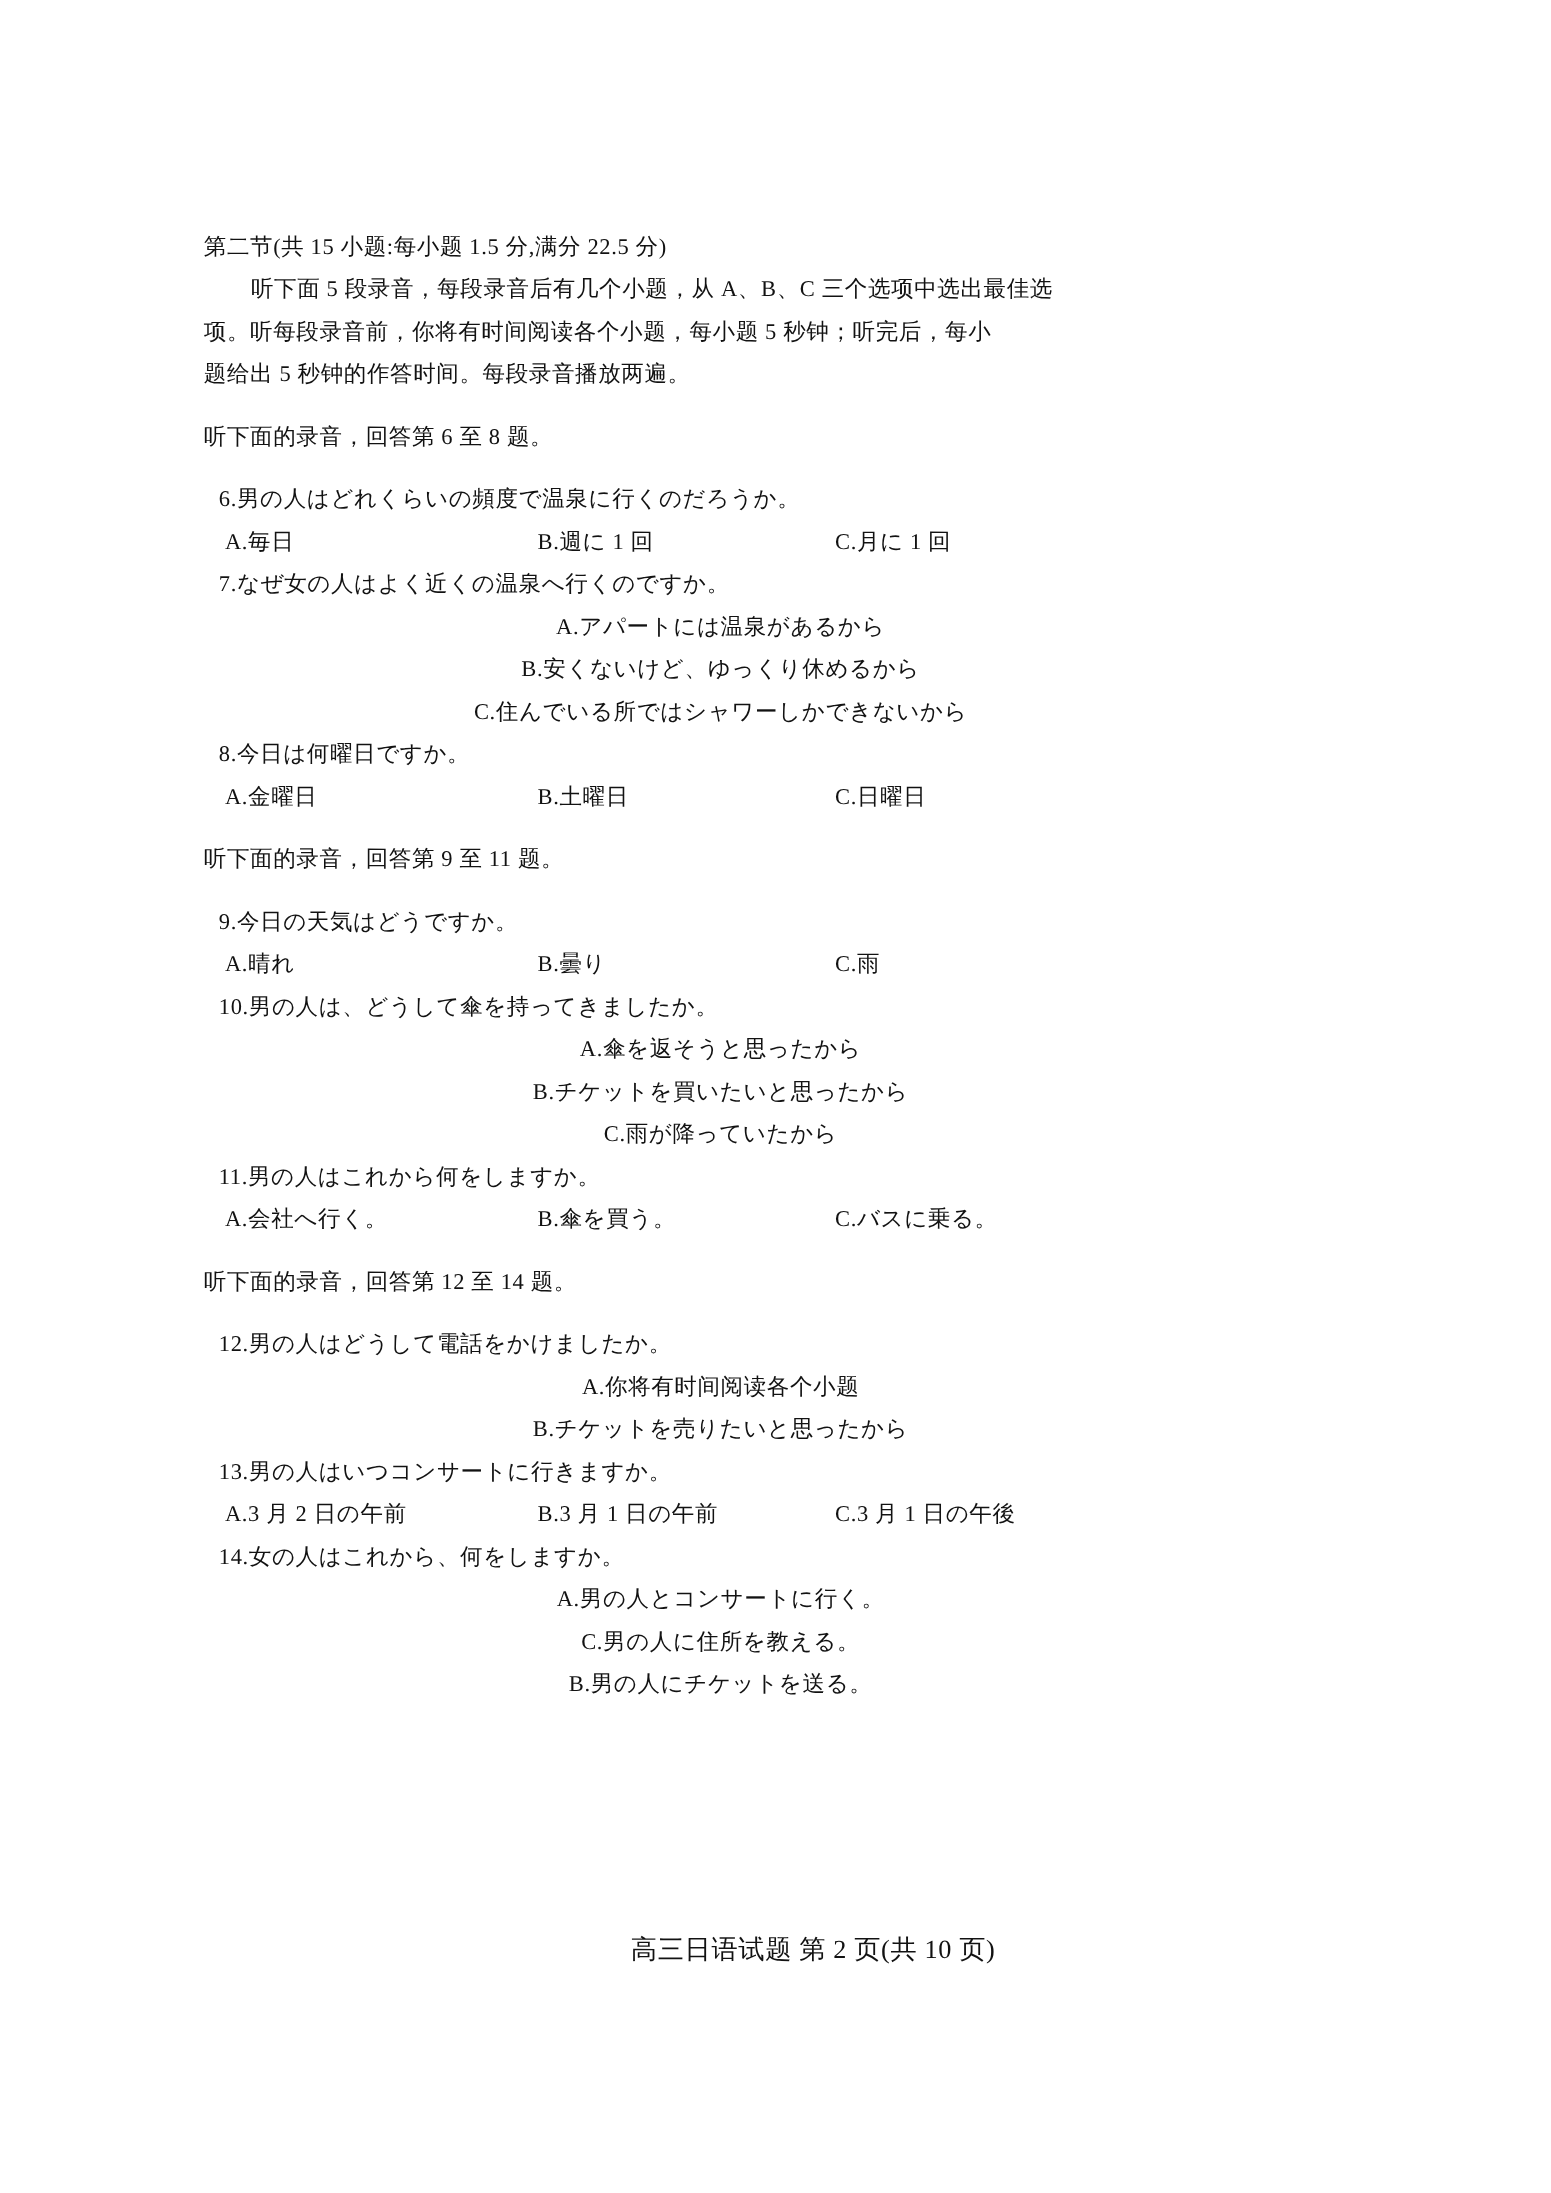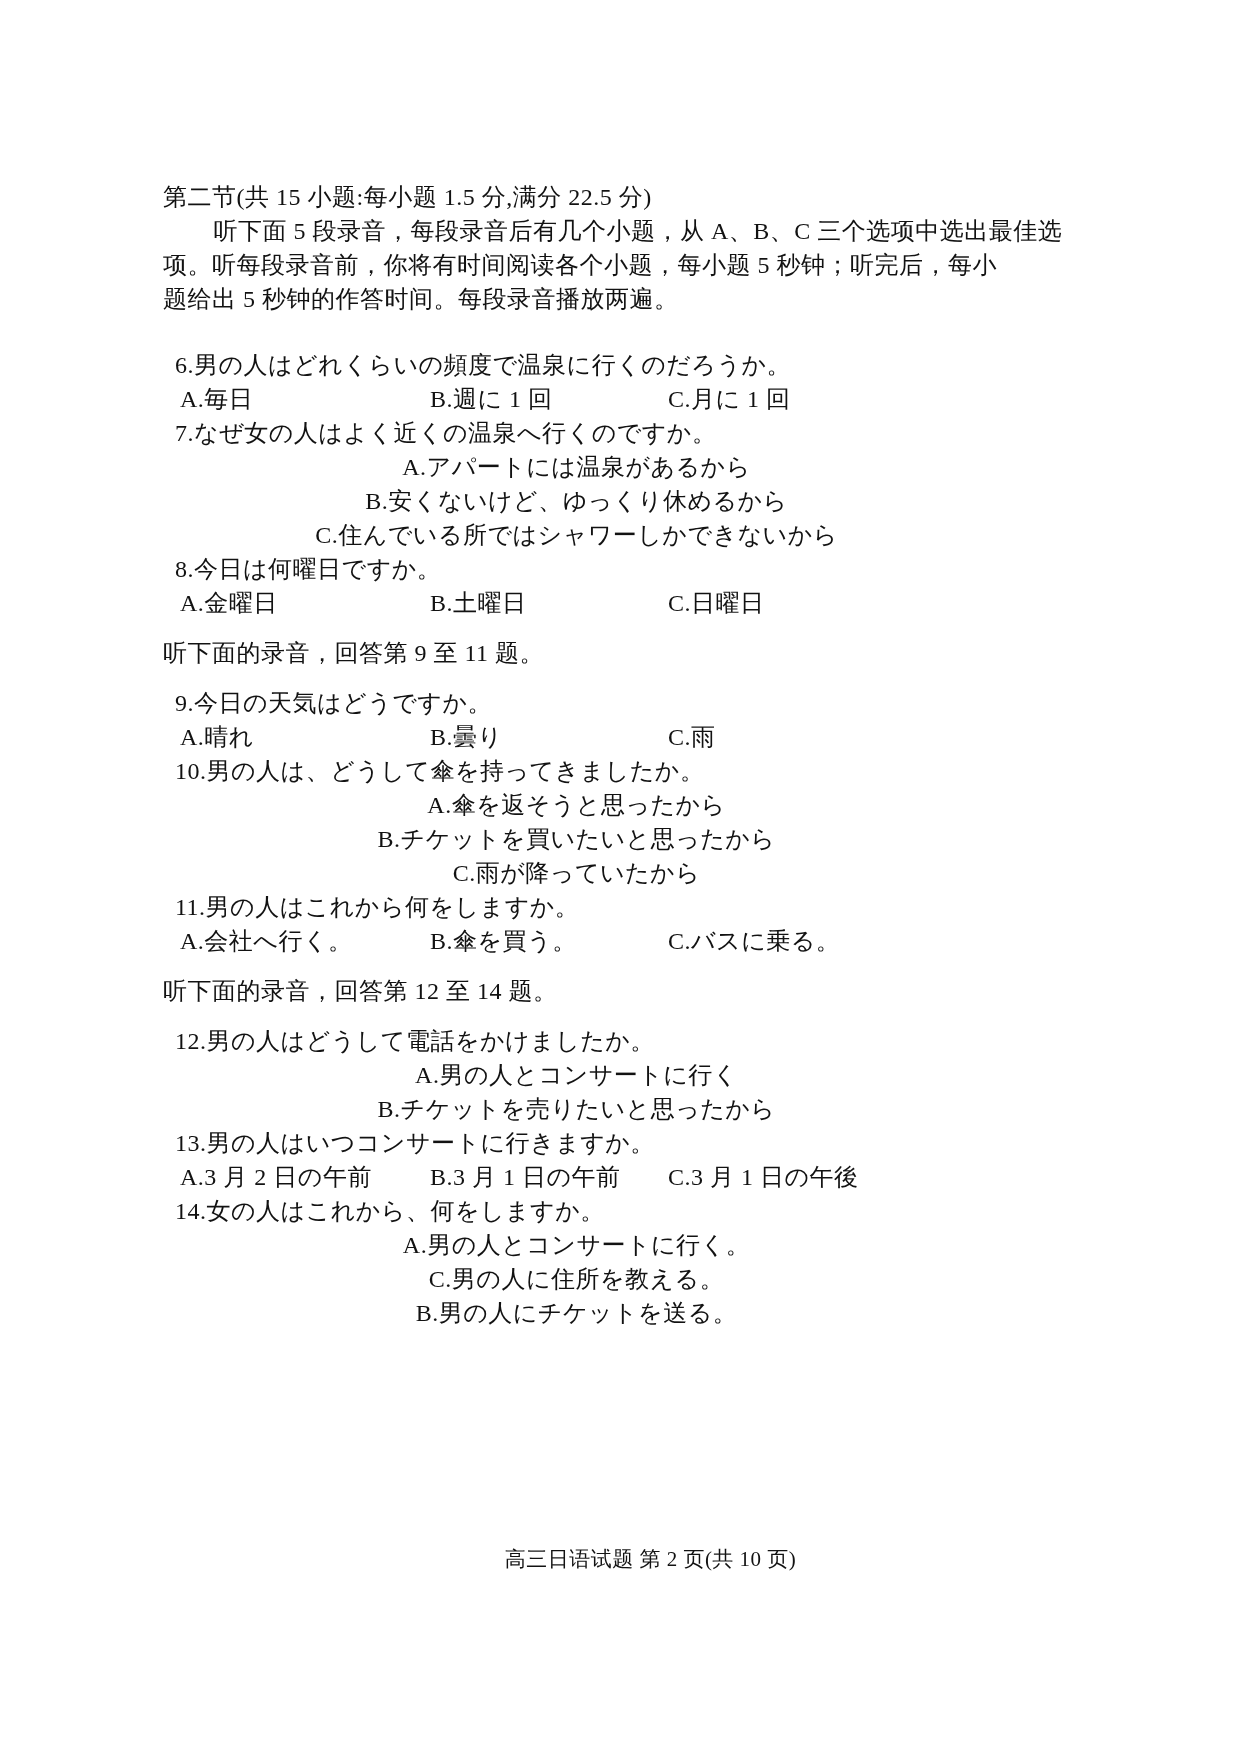--- a/index.html
+++ b/index.html
@@ -10,21 +10,21 @@
     background: #ffffff;
     overflow: hidden;
     font-family: "Liberation Serif", "DejaVu Serif", serif;
     color: #121212;
   }
   .content {
     position: absolute;
     left: 163px;
     top: 180px;
     width: 810px;
-    font-size: 24px;
+    font-size: 18px;
   }
   .line { height: 34px; line-height: 34px; white-space: nowrap; letter-spacing: 0.5px; }
   .blank { height: 16px; }
   .indent { text-indent: 2.1em; }
   .q { padding-left: 12px; }
   .opt { padding-left: 17px; text-align: center; }
   .optrow { position: relative; }
   .optrow .cell { position: absolute; top: 0; white-space: nowrap; }
   .optrow .c0 { left: 17px; text-align: center; }
   .optrow .c1 { left: 267px; }
@@ -43,20 +43,21 @@
 </head>
 <body>
 
 <div class="page">
   <div class="content">
       <div class="line">第二节(共 15 小题:每小题 1.5 分,满分 22.5 分)</div>
       <div class="line indent">听下面 5 段录音，每段录音后有几个小题，从 A、B、C 三个选项中选出最佳选</div>
       <div class="line">项。听每段录音前，你将有时间阅读各个小题，每小题 5 秒钟；听完后，每小</div>
       <div class="line">题给出 5 秒钟的作答时间。每段录音播放两遍。</div>
       <div class="blank"></div>
+      <div class="line">听下面的录音，回答第 6 至 8 题。</div>
       <div class="blank"></div>
       <div class="line q">6.男の人はどれくらいの頻度で温泉に行くのだろうか。</div>
       <div class="line optrow">
         <span class="cell c0">A.毎日</span>
         <span class="cell c1">B.週に 1 回</span>
         <span class="cell c2">C.月に 1 回</span>
       </div>
       <div class="line q">7.なぜ女の人はよく近くの温泉へ行くのですか。</div>
       <div class="line opt">A.アパートには温泉があるから</div>
       <div class="line opt">B.安くないけど、ゆっくり休めるから</div>
@@ -83,21 +84,21 @@
       <div class="line q">11.男の人はこれから何をしますか。</div>
       <div class="line optrow">
         <span class="cell c0">A.会社へ行く。</span>
         <span class="cell c1">B.傘を買う。</span>
         <span class="cell c2">C.バスに乗る。</span>
       </div>
       <div class="blank"></div>
       <div class="line">听下面的录音，回答第 12 至 14 题。</div>
       <div class="blank"></div>
       <div class="line q">12.男の人はどうして電話をかけましたか。</div>
-      <div class="line opt">A.男の人とコンサートに行く</div>
+      <div class="line opt">A.你将有时间阅读各个小题</div>
       <div class="line opt">B.チケットを売りたいと思ったから</div>
       <div class="line q">13.男の人はいつコンサートに行きますか。</div>
       <div class="line optrow">
         <span class="cell c0">A.3 月 2 日の午前</span>
         <span class="cell c1">B.3 月 1 日の午前</span>
         <span class="cell c2">C.3 月 1 日の午後</span>
       </div>
       <div class="line q">14.女の人はこれから、何をしますか。</div>
       <div class="line opt">A.男の人とコンサートに行く。</div>
       <div class="line opt">C.男の人に住所を教える。</div>

